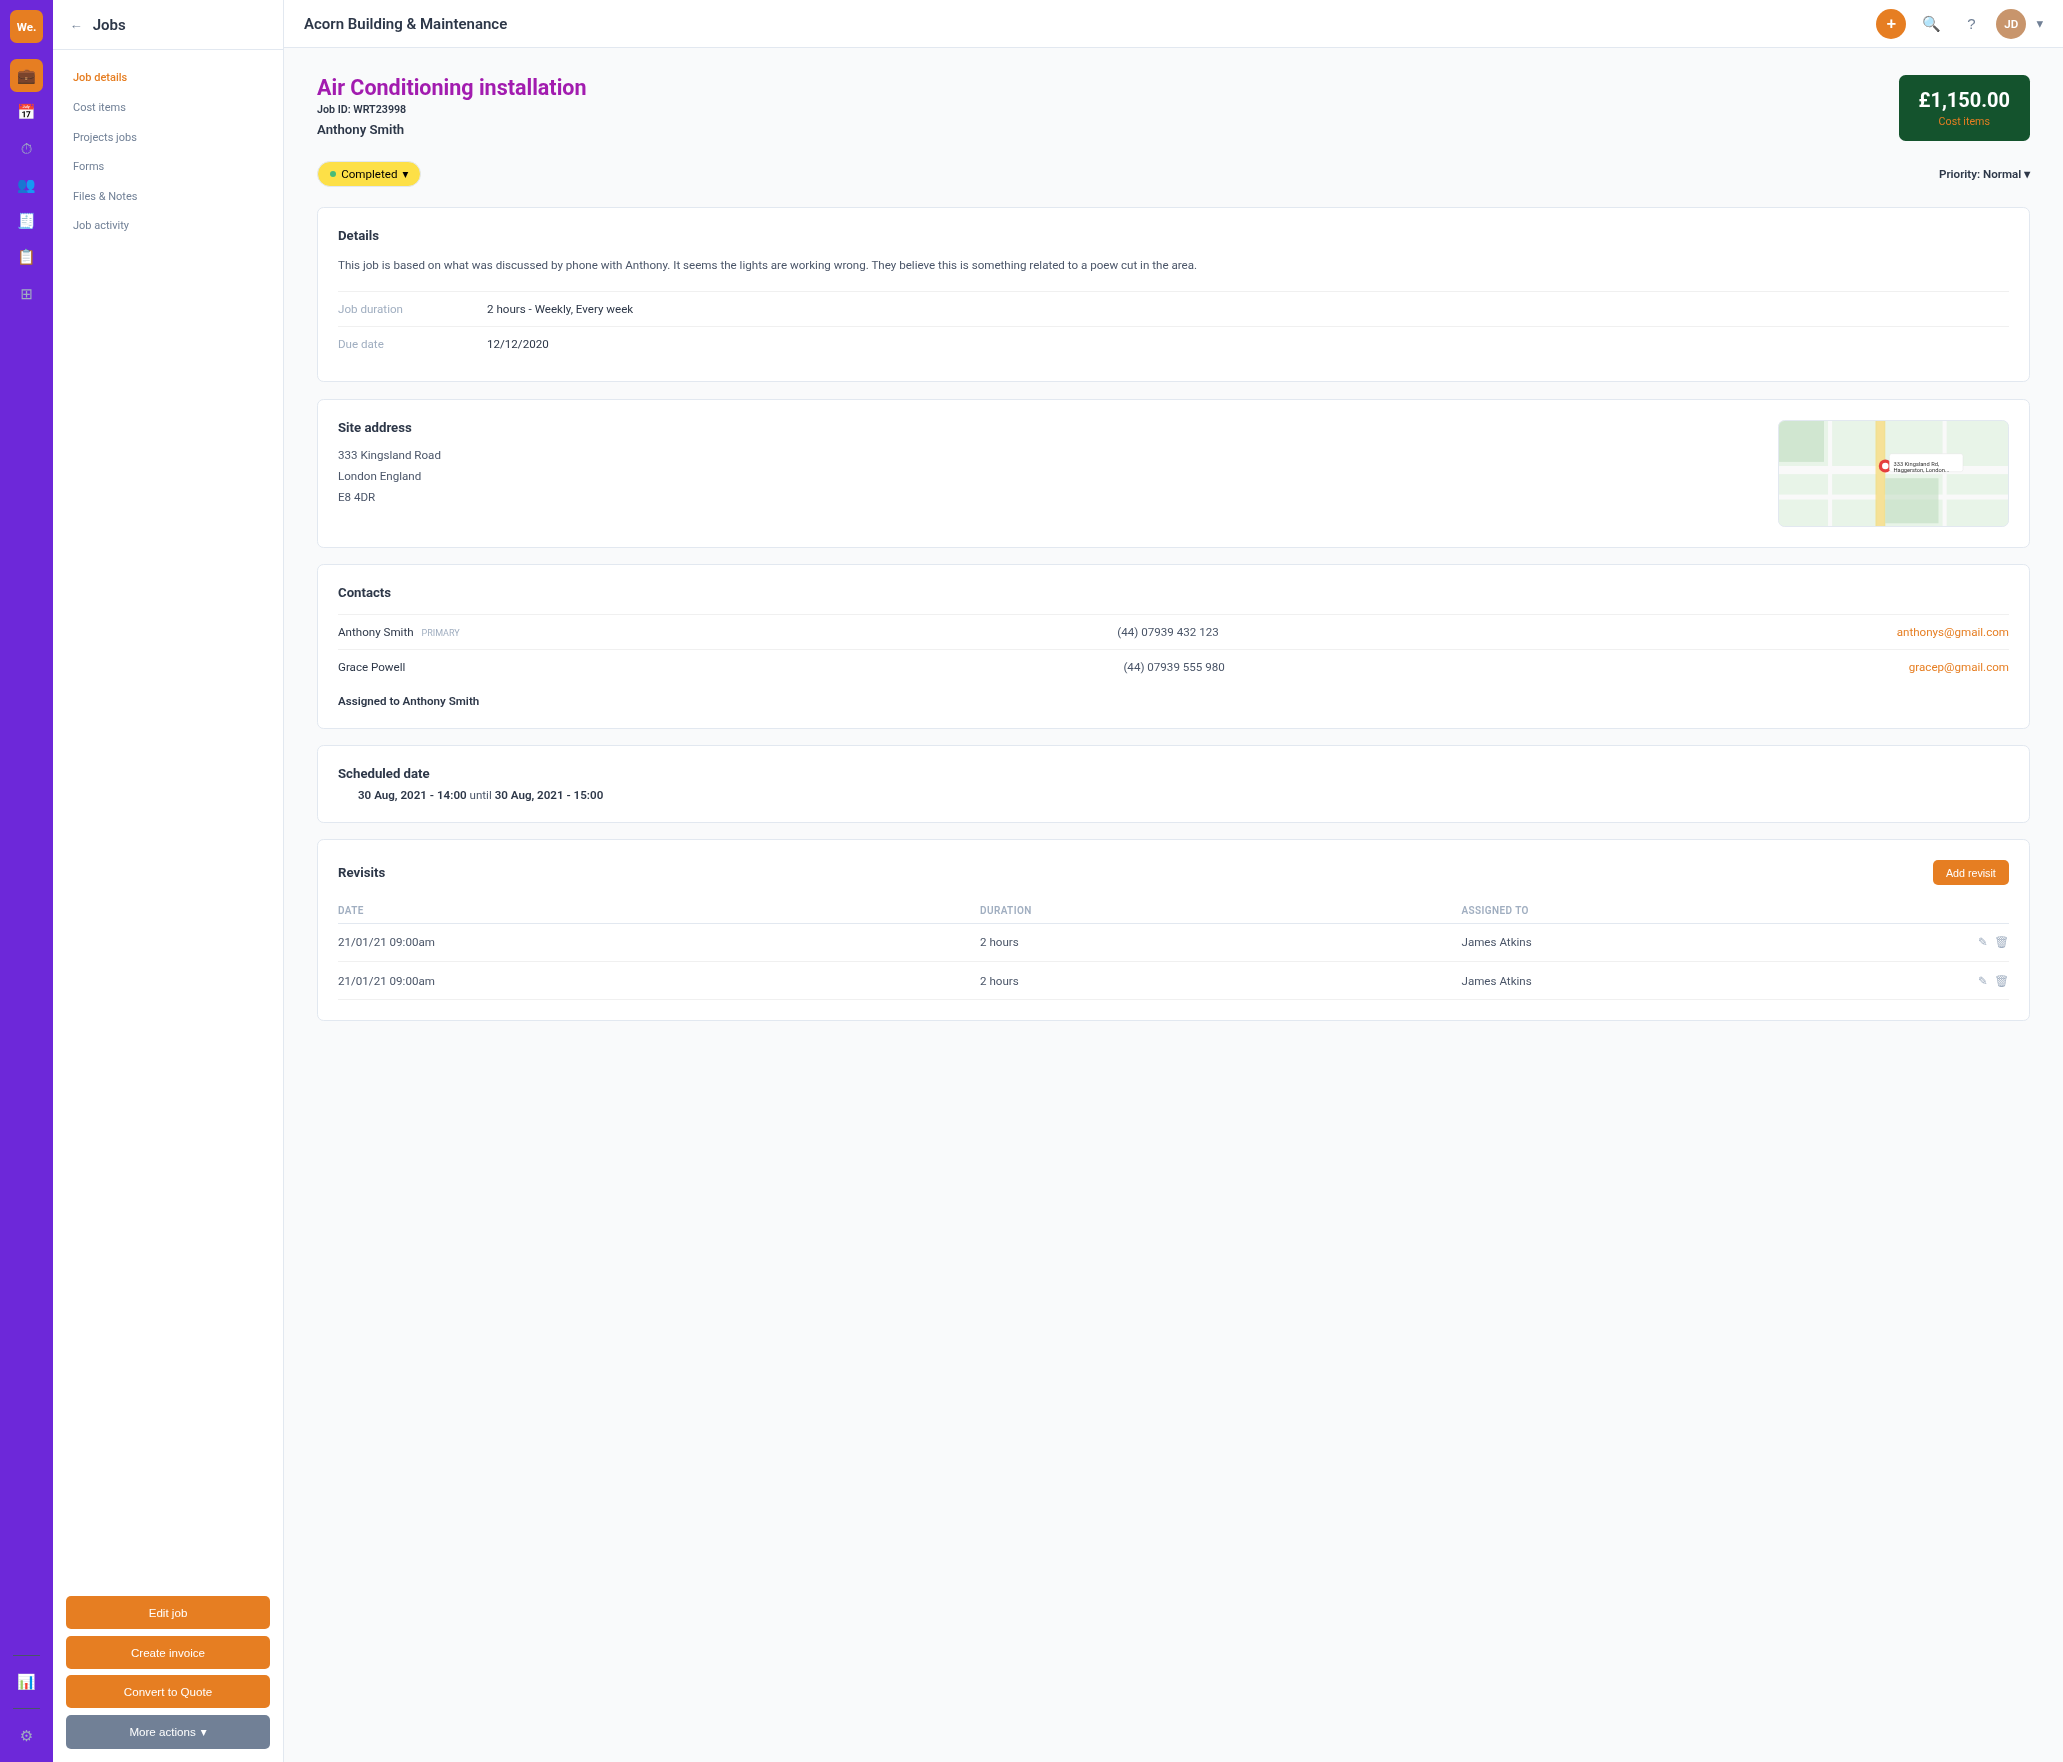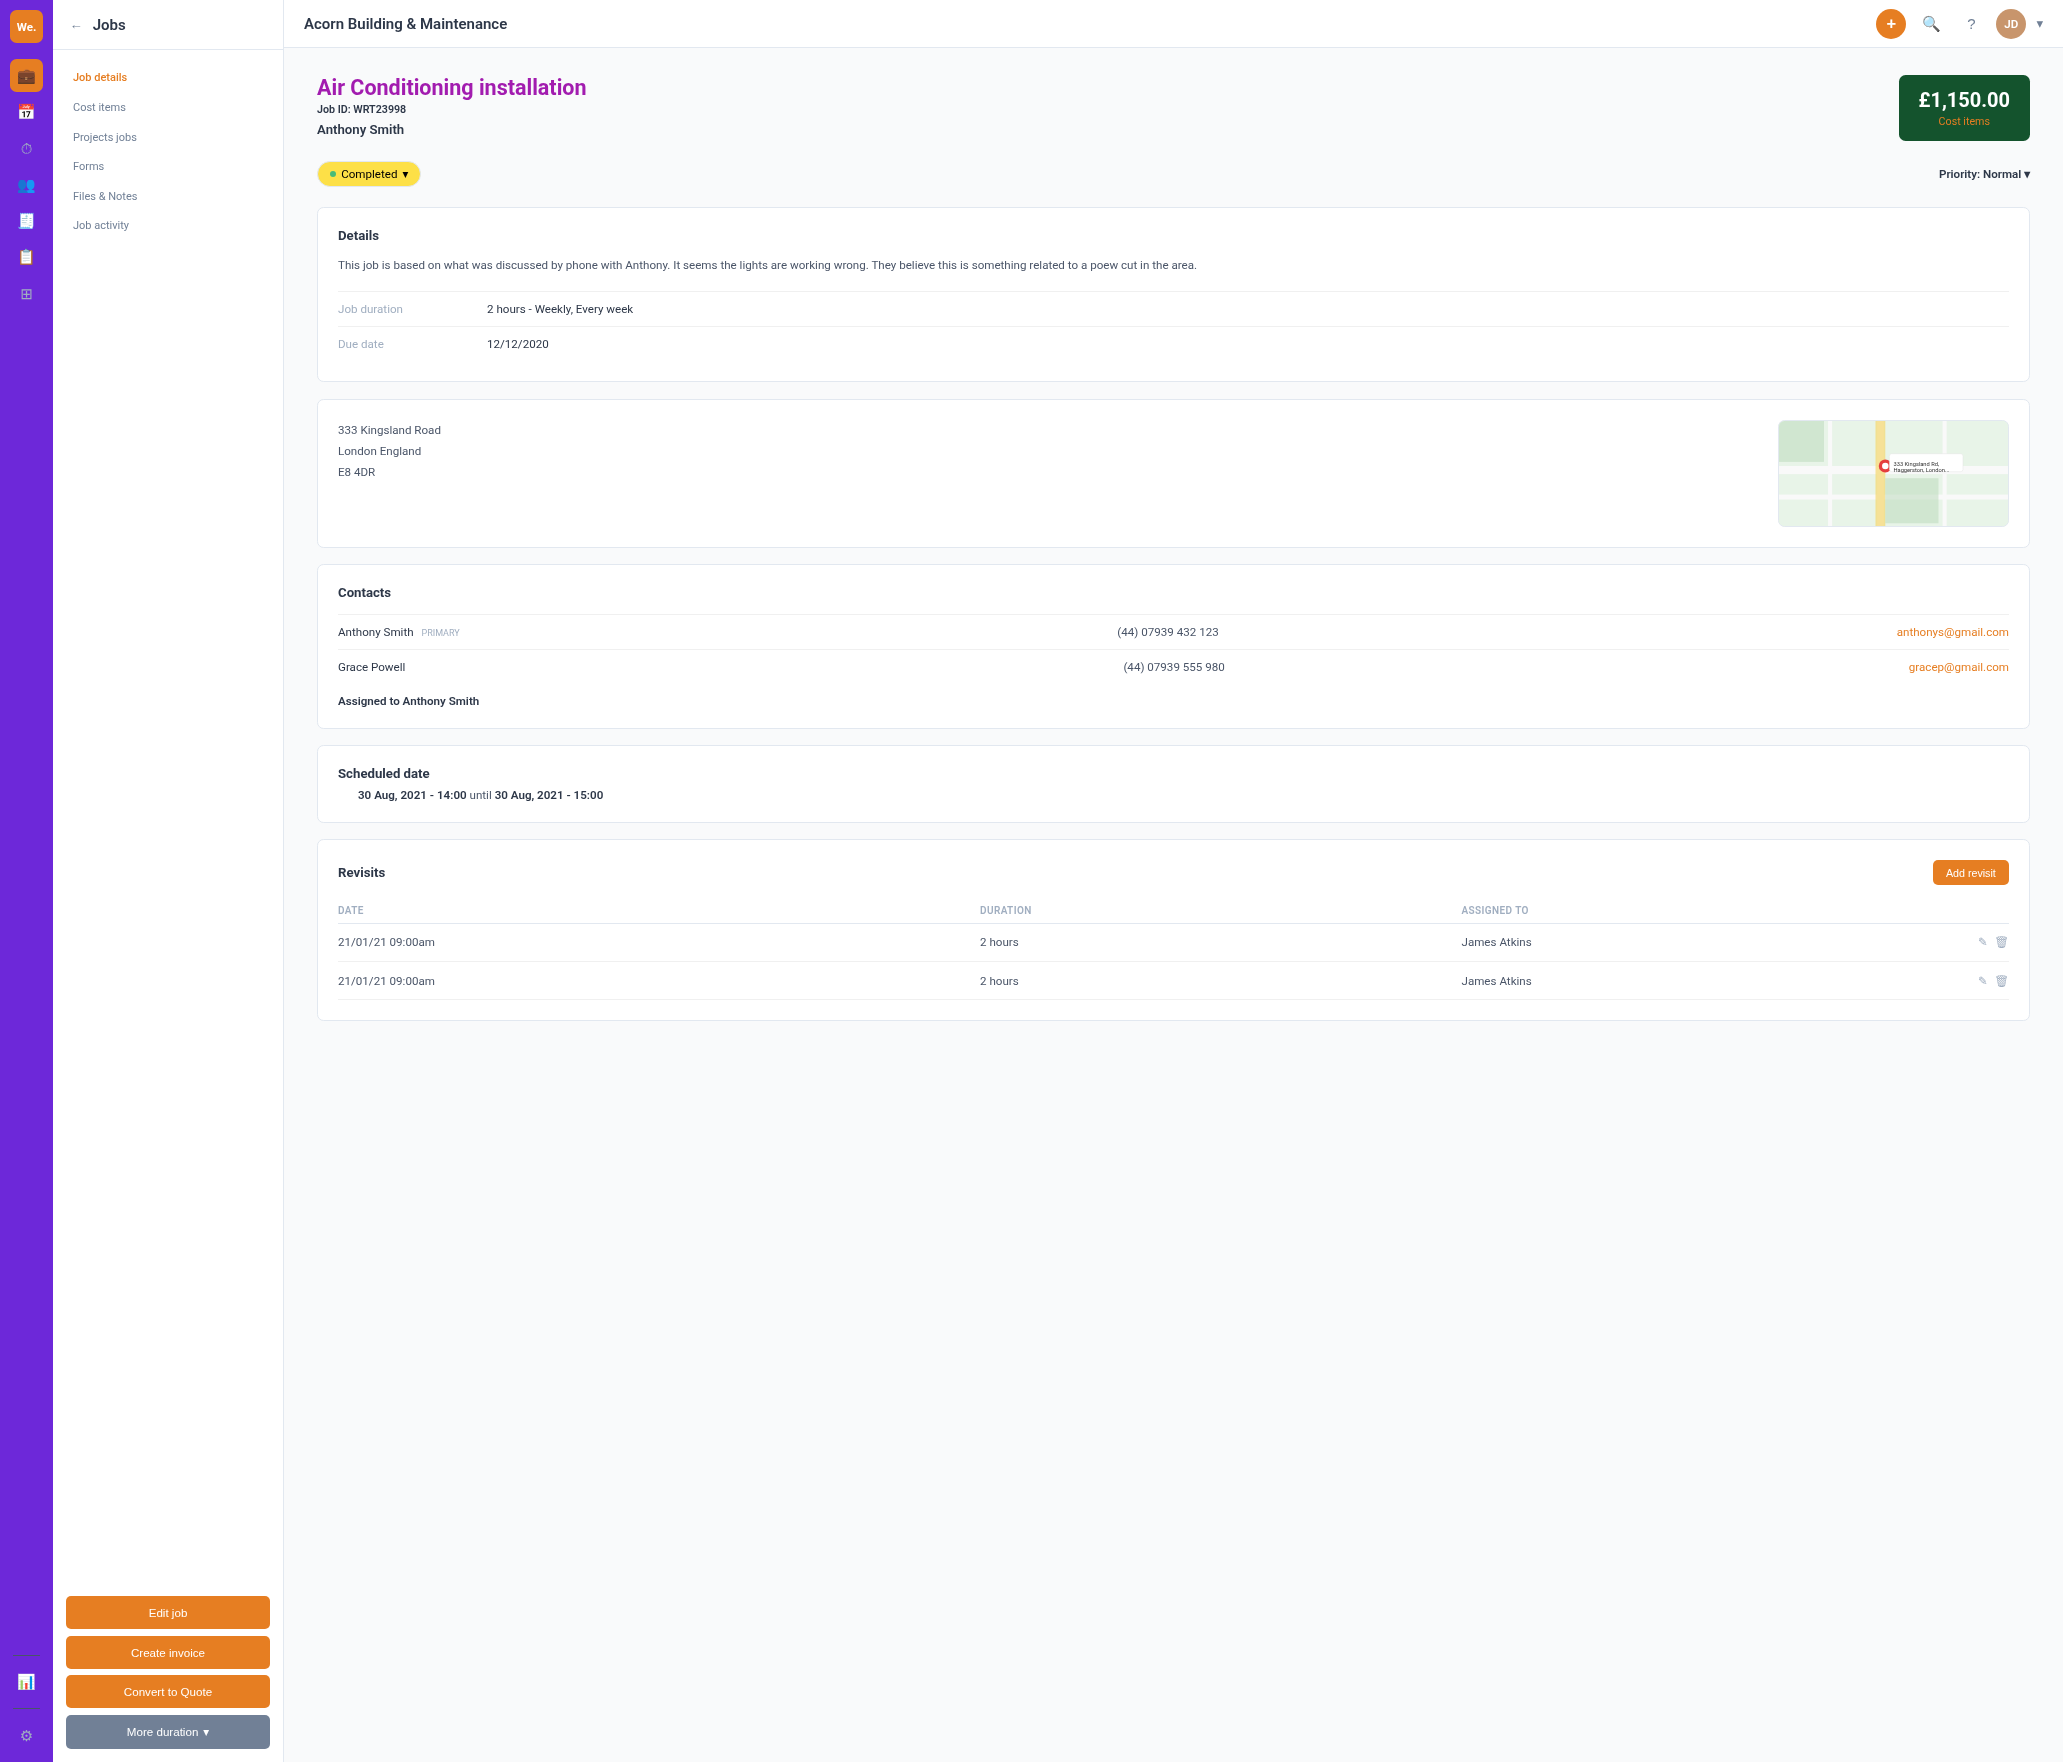--- a/index.html
+++ b/index.html
@@ -329,21 +329,21 @@
     <div class="left-nav-item">Projects jobs</div>
     <div class="left-nav-item">Forms</div>
     <div class="left-nav-item">Files &amp; Notes</div>
     <div class="left-nav-item">Job activity</div>
   </nav>
   <div class="action-buttons">
     <button class="btn-orange">Edit job</button>
     <button class="btn-orange">Create invoice</button>
     <button class="btn-orange">Convert to Quote</button>
     <button class="btn-gray">
-      <span>More duration</span>
+      <span>More actions</span>
       <span>▾</span>
     </button>
   </div>
 </div>
 
 <div class="main-area">
 
   <div class="global-header">
     <span class="company-name">Acorn Building &amp; Maintenance</span>
     <div class="header-icons">
@@ -391,20 +391,21 @@
       </div>
       <div class="detail-row">
         <span class="detail-label">Due date</span>
         <span class="detail-value">12/12/2020</span>
       </div>
     </div>
 
     <div class="section">
       <div class="site-section">
         <div class="site-info">
+          <div class="site-title">Site address</div>
           <div class="site-address">
             <div>333 Kingsland Road</div>
             <div>London England</div>
             <div>E8 4DR</div>
           </div>
         </div>
         <div class="map-placeholder">
           <svg class="map-grid" viewBox="0 0 280 130" xmlns="http://www.w3.org/2000/svg">
 
             <rect width="280" height="130" fill="#e8f4e8"></rect>

